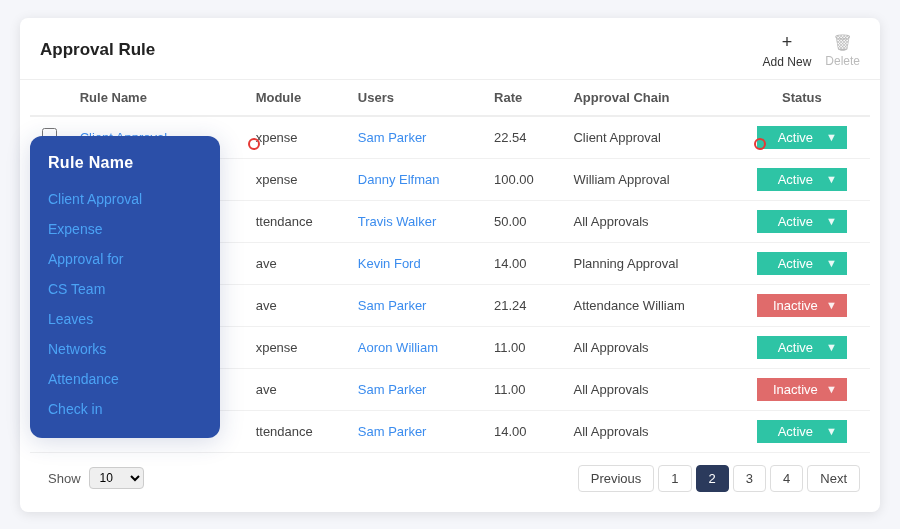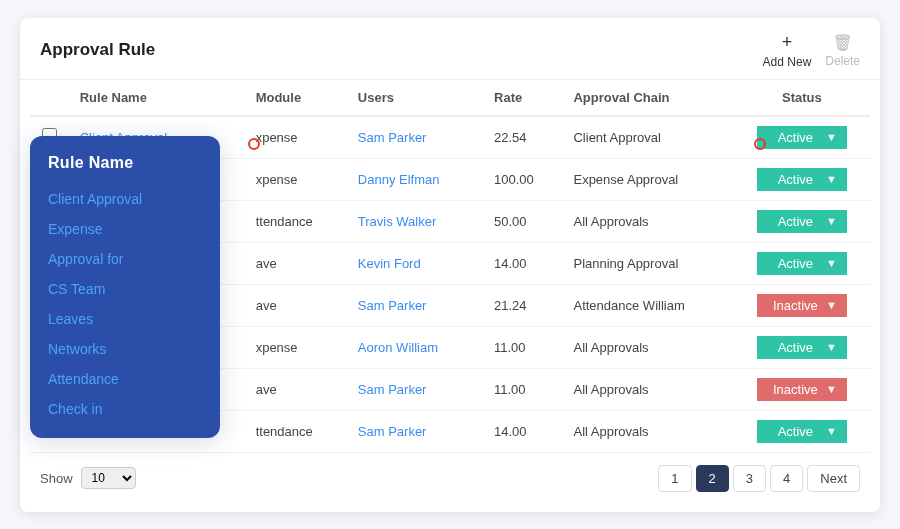--- a/index.html
+++ b/index.html
@@ -145,20 +145,21 @@
       accent-color: #3b8cee;
       cursor: pointer;
     }
 
     
     .table-footer {
       display: flex;
       align-items: center;
       justify-content: space-between;
       padding: 12px 20px 4px 20px;
+      margin-left: 8px;
     }
     .show-section {
       display: flex;
       align-items: center;
       gap: 8px;
       font-size: 13px;
       color: #555;
     }
     .show-section select {
       border: 1px solid #ccc;
@@ -299,21 +300,21 @@
       </td>
     </tr>
           <tr>
       <td class="col-check">
         <input type="checkbox" style="">
       </td>
       <td class="td-rulename">Expense</td>
       <td>xpense</td>
       <td class="td-users">Danny Elfman</td>
       <td class="td-rate">100.00</td>
-      <td>Expense Approval</td>
+      <td>William Approval</td>
       <td class="td-status">
         <span class="status-badge active">
           <span class="badge-label">Active</span>
           <span class="badge-arrow">▼</span>
         </span>
       </td>
     </tr>
           <tr>
       <td class="col-check">
         <input type="checkbox" style="">
@@ -418,20 +419,21 @@
     <div class="show-section">
       <span>Show</span>
       <select>
         <option value="10">10</option>
         <option value="25">25</option>
         <option value="50">50</option>
         <option value="100">100</option>
       </select>
     </div>
     <div class="pagination">
+      <button class="page-btn">Previous</button>
       <button class="page-btn">1</button>
       <button class="page-btn active">2</button>
       <button class="page-btn">3</button>
       <button class="page-btn">4</button>
       <button class="page-btn">Next</button>
     </div>
   </div>
 </div>
 
 </body></html>

